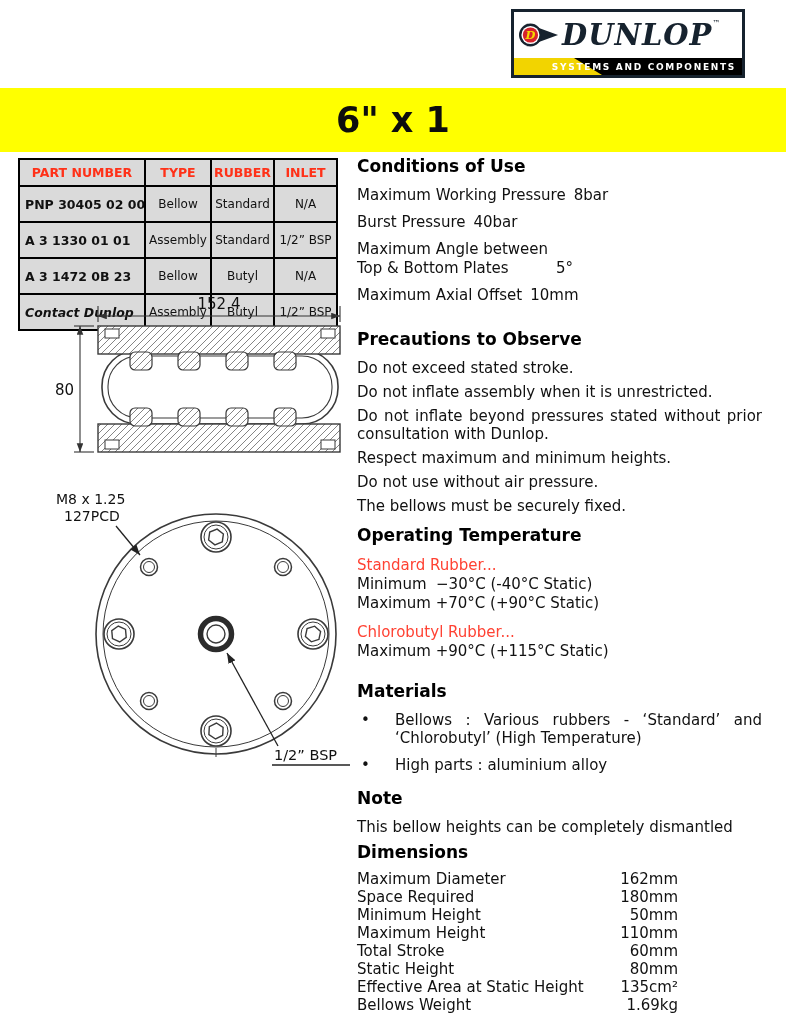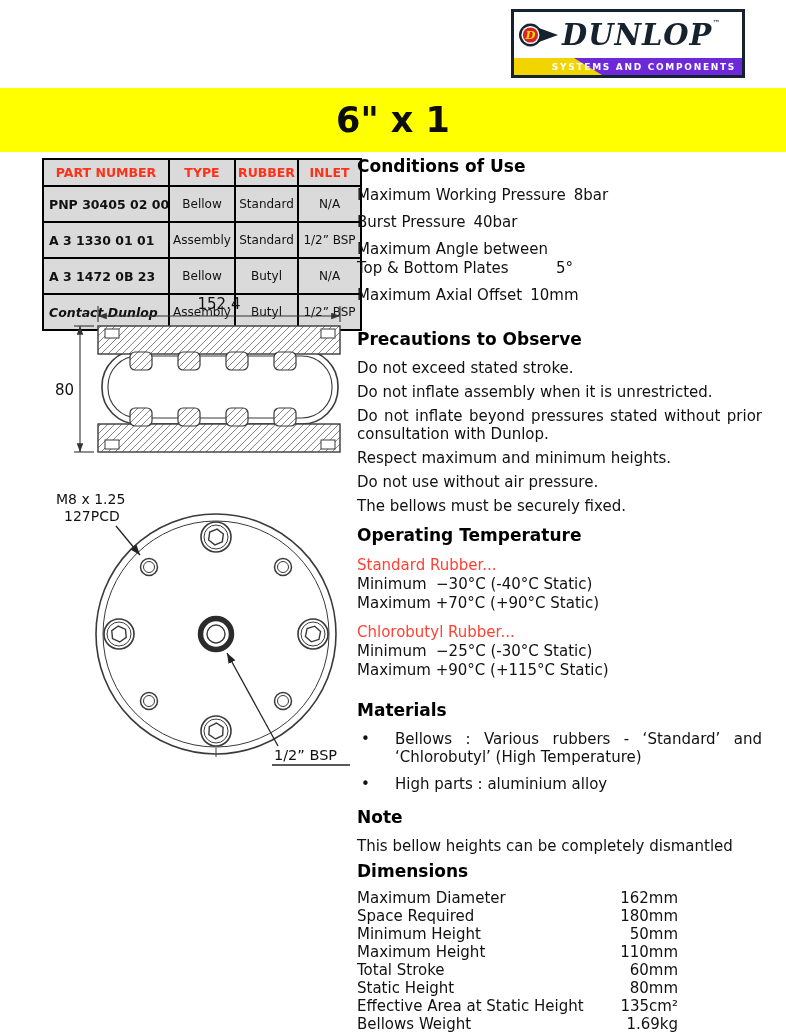--- a/index.html
+++ b/index.html
@@ -11,33 +11,33 @@
   }
 
   
   .logo { position:absolute; left:511px; top:9px; width:234px; height:69px;
           border:3px solid #16222e; background:#fff; display:flex; flex-direction:column; }
   .logo-top { flex:1; display:flex; align-items:center; padding-left:5px; }
   .emblem { width:40px; height:30px; flex:0 0 40px; }
   .brand { font-family:"DejaVu Serif","Liberation Serif",serif; font-weight:bold; font-style:italic;
            font-size:29px; letter-spacing:1px; color:#16222e; margin-left:3px; line-height:1; }
   .tm { font-size:8px; color:#16222e; align-self:flex-start; margin-top:7px; }
-  .logo-stripe { height:17px; background:#6d28d9; position:relative; display:flex;
+  .logo-stripe { height:17px; background:#000000; position:relative; display:flex;
                  align-items:center; justify-content:flex-end; padding-right:6px; }
   .stripe-yellow { position:absolute; left:0; top:0; height:100%; width:88px; background:#f2d400;
                    clip-path:polygon(0 0, 60px 0, 88px 100%, 0 100%); }
   .tagline { color:#fff; font-size:9px; font-weight:bold; letter-spacing:1.7px; position:relative; }
 
   
   .banner { position:absolute; left:0; top:88px; width:786px; height:64px; background:#ffff00;
             display:flex; align-items:center; justify-content:center; }
   .banner-title { font-size:35px; font-weight:bold; color:#0d0d0d; }
 
   
-  table.parts { position:absolute; left:42px; top:158px; width:318px;
+  table.parts { position:absolute; left:18px; top:158px; width:318px;
                 border-collapse:collapse; table-layout:fixed; }
   .parts th, .parts td { border:2px solid #000; background:#dadada; font-size:12px;
                          text-align:center; padding:0 2px; height:36px; white-space:nowrap; overflow:hidden; }
   .parts th { height:27px; color:#ff3118; font-size:12.5px; }
   .parts td.pn { text-align:left; padding-left:5px; font-weight:bold; font-size:12.5px; }
   .parts tr.contact td.pn { font-style:italic; }
 
   
   .drawing { position:absolute; }
   #section-view { left:30px; top:292px; }
@@ -263,21 +263,20 @@
     <p class="para">The bellows must be securely fixed.</p>
 
     <h2 id="h-ot">Operating Temperature</h2>
     <div class="tgroup">
       <div class="rubber">Standard Rubber...</div>
       <div class="tline">Minimum  −30°C (-40°C Static)</div>
       <div class="tline">Maximum +70°C (+90°C Static)</div>
     </div>
     <div class="tgroup">
       <div class="rubber">Chlorobutyl Rubber...</div>
-      <div class="tline">Minimum  −25°C (-30°C Static)</div>
       <div class="tline">Maximum +90°C (+115°C Static)</div>
     </div>
 
     <h2 id="h-materials">Materials</h2>
     <div class="mat">
       <span class="bullet">•</span>
       <span class="mat-text">Bellows : Various rubbers - ‘Standard’ and ‘Chlorobutyl’ (High Temperature)</span>
     </div>
     <div class="mat">
       <span class="bullet">•</span>

